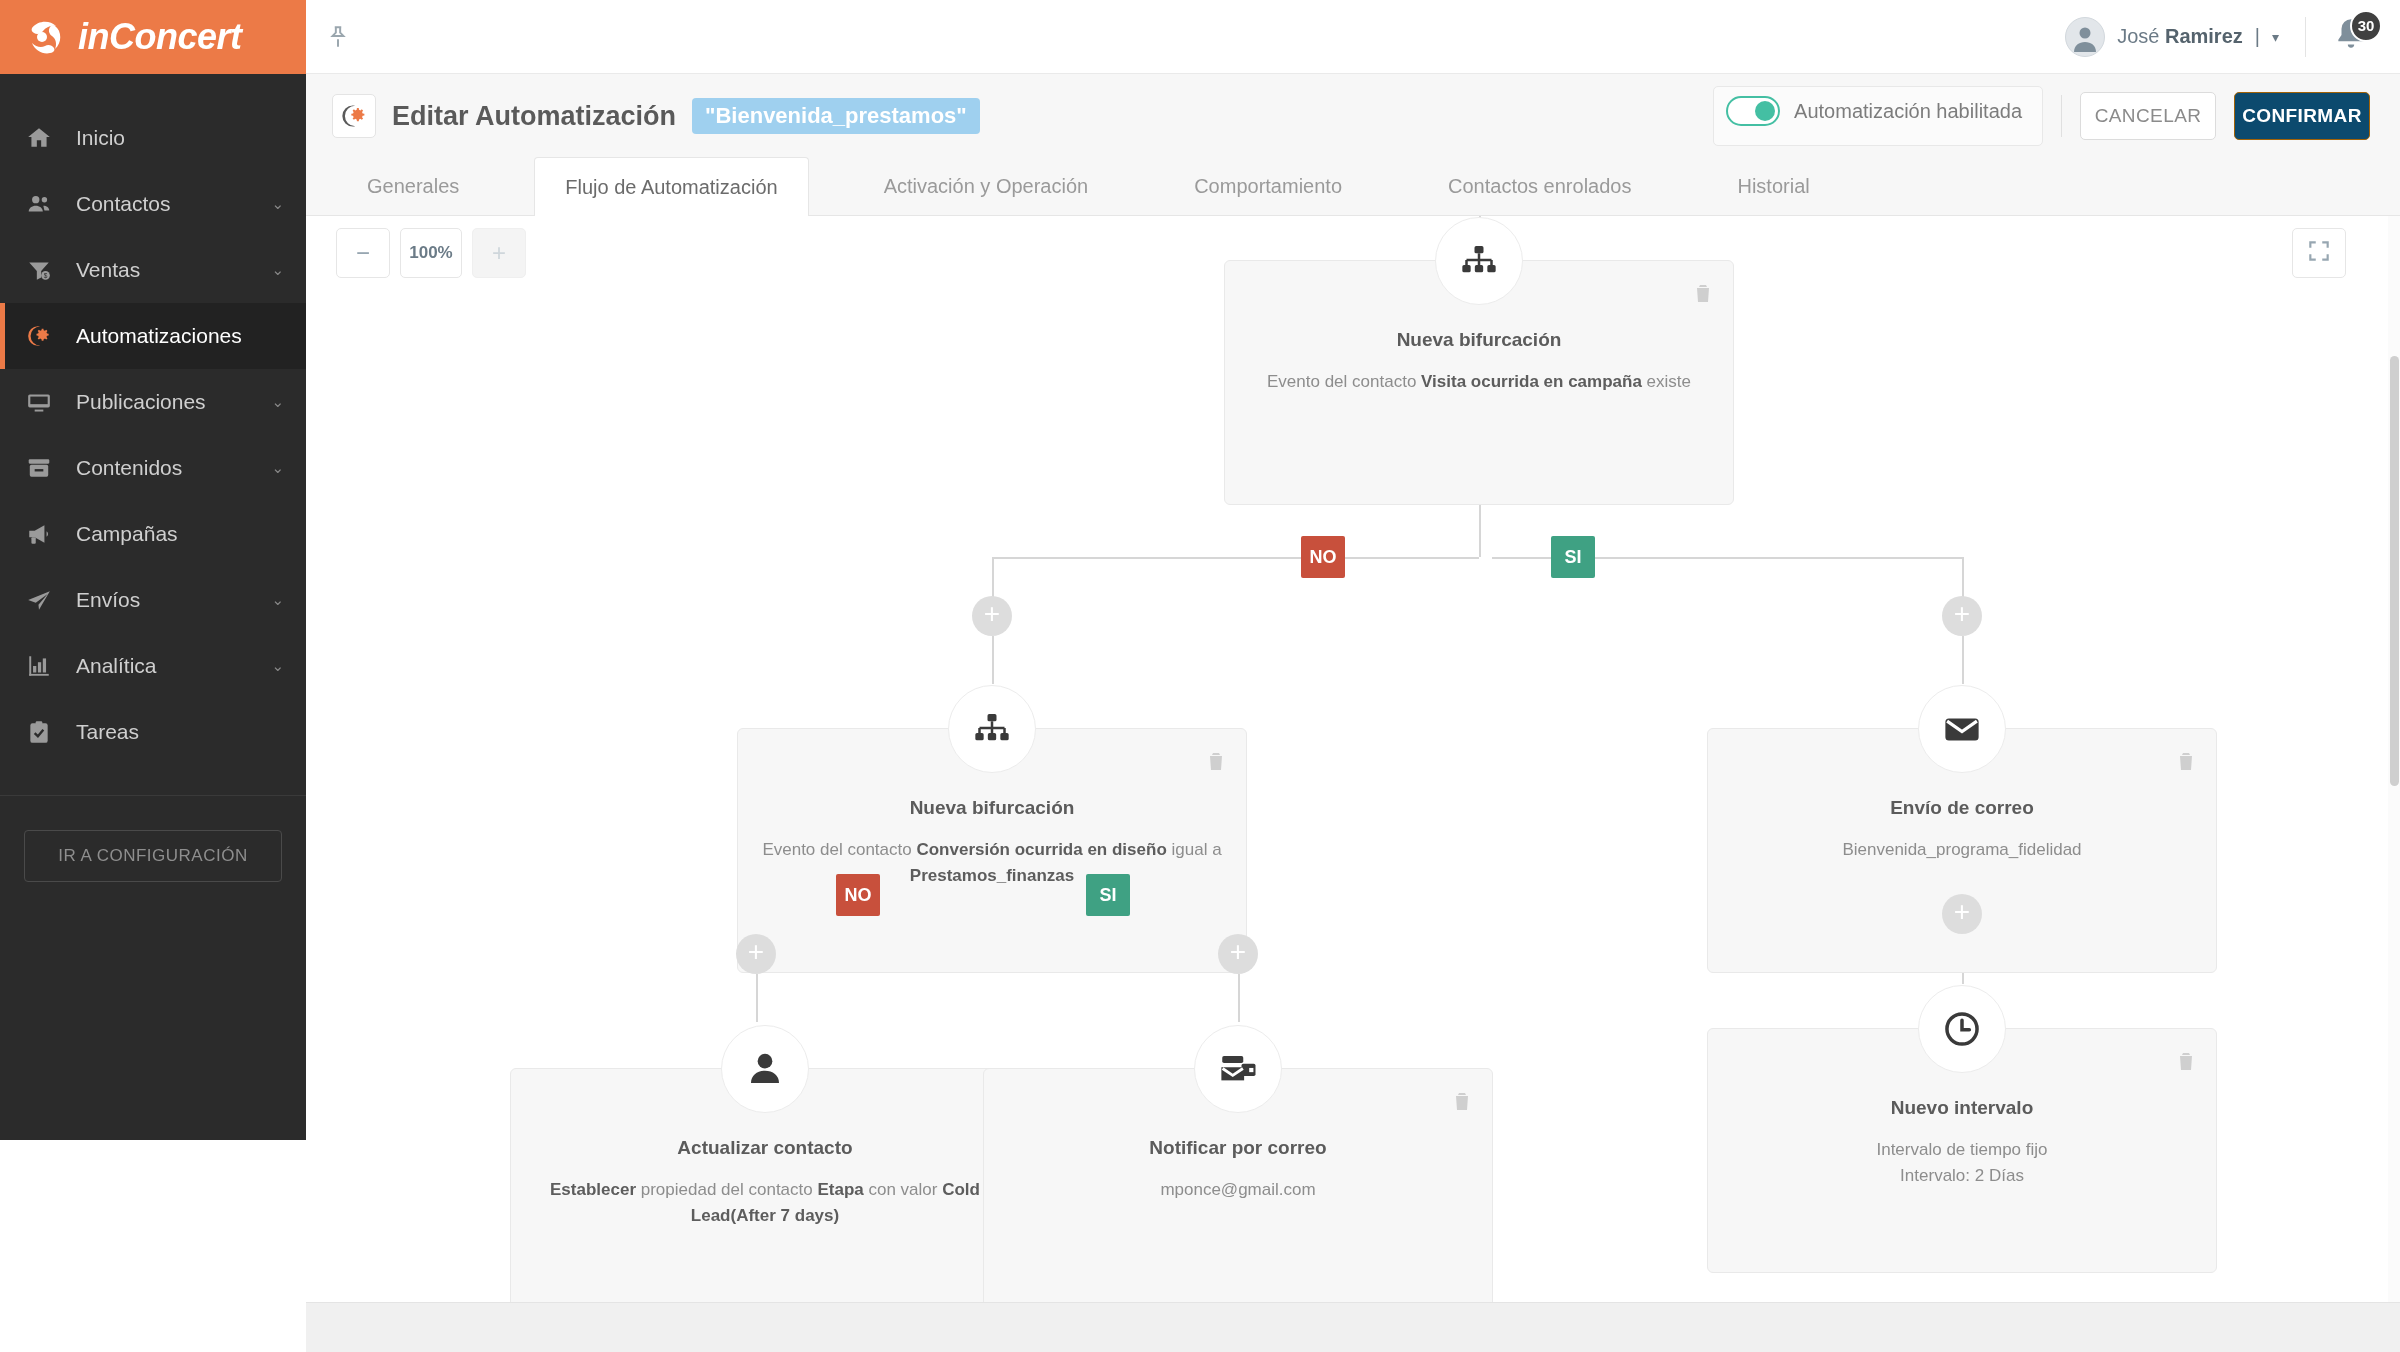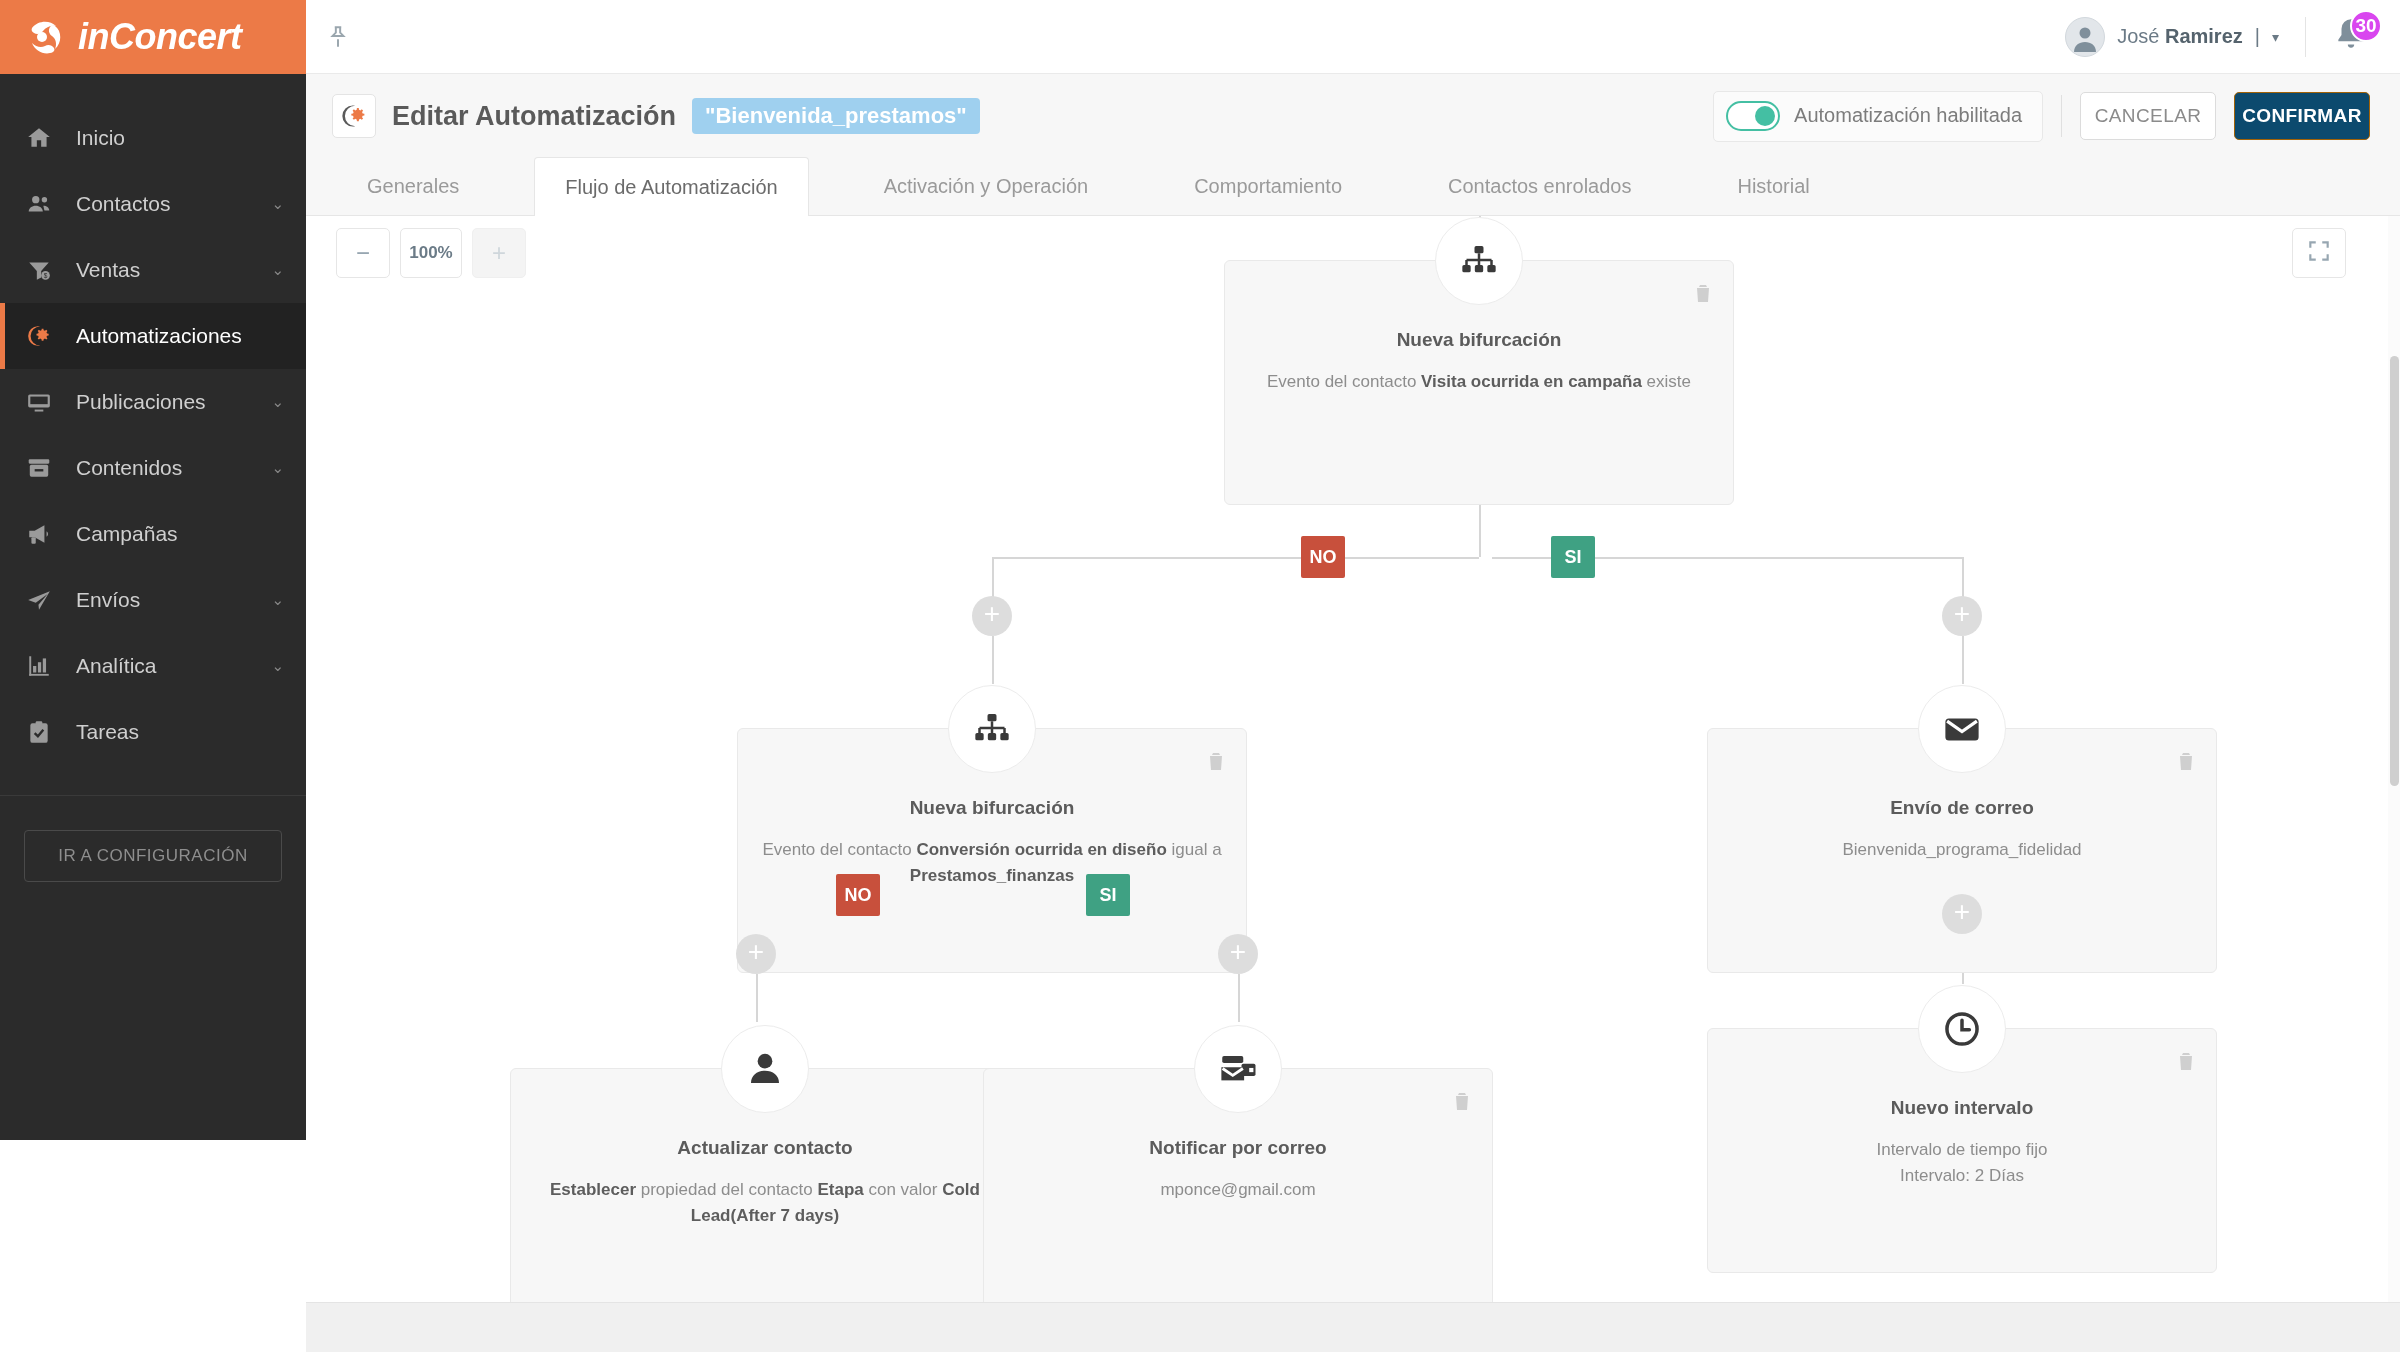--- a/index.html
+++ b/index.html
@@ -74,22 +74,22 @@
     border: 1px solid #d2d8dd; display: flex; align-items: center; justify-content: center;
     overflow: hidden;
   }
   .user-name { font-size: 20px; color: #6b7a86; }
   .user-name b { color: #55636d; font-weight: 700; }
   .caret-down { color: #6b7a86; font-size: 14px; }
   .divider-v { width: 1px; height: 40px; background: #e4e4e4; }
   .bell-wrap { position: relative; padding-left: 26px; cursor: pointer; }
   .badge-count {
     position: absolute; top: -6px; right: -12px;
-    background: #d946ef; color: #fff; border-radius: 50%;
-    width: 32px; height: 32px; font-size: 19px; font-weight: 700;
+    background: #404040; color: #fff; border-radius: 50%;
+    width: 32px; height: 32px; font-size: 15px; font-weight: 700;
     display: flex; align-items: center; justify-content: center;
     border: 2px solid #fff;
     margin-left: 47px;
   }
 
   
   .pagehead {
     height: 84px; background: #f7f7f7;
     display: flex; align-items: center; justify-content: space-between;
     padding: 0 30px 0 26px;
@@ -101,21 +101,21 @@
   }
   .ph-title { font-size: 27px; font-weight: 700; color: #5a5a5a; }
   .ph-chip {
     background: #9fd0ef; color: #fff; font-size: 22px; font-weight: 700;
     padding: 5px 13px; border-radius: 4px;
   }
   .pagehead-right { display: flex; align-items: center; gap: 18px; }
   .toggle-box {
     display: flex; align-items: center; gap: 14px;
     border: 1px solid #e8e8e8; background: #fbfbfb; border-radius: 5px;
-    padding: 9px 20px 10px 12px; cursor: pointer;
+    padding: 9px 20px 19px 12px; cursor: pointer;
   }
   .toggle {
     width: 54px; height: 30px; border-radius: 16px;
     border: 2px solid #44bfa3; background: #fff; position: relative;
   }
   .toggle::after {
     content: ""; position: absolute; top: 3px; right: 3px;
     width: 20px; height: 20px; border-radius: 50%; background: #44bfa3;
   }
   .toggle-label { font-size: 20px; color: #7c7c7c; }

